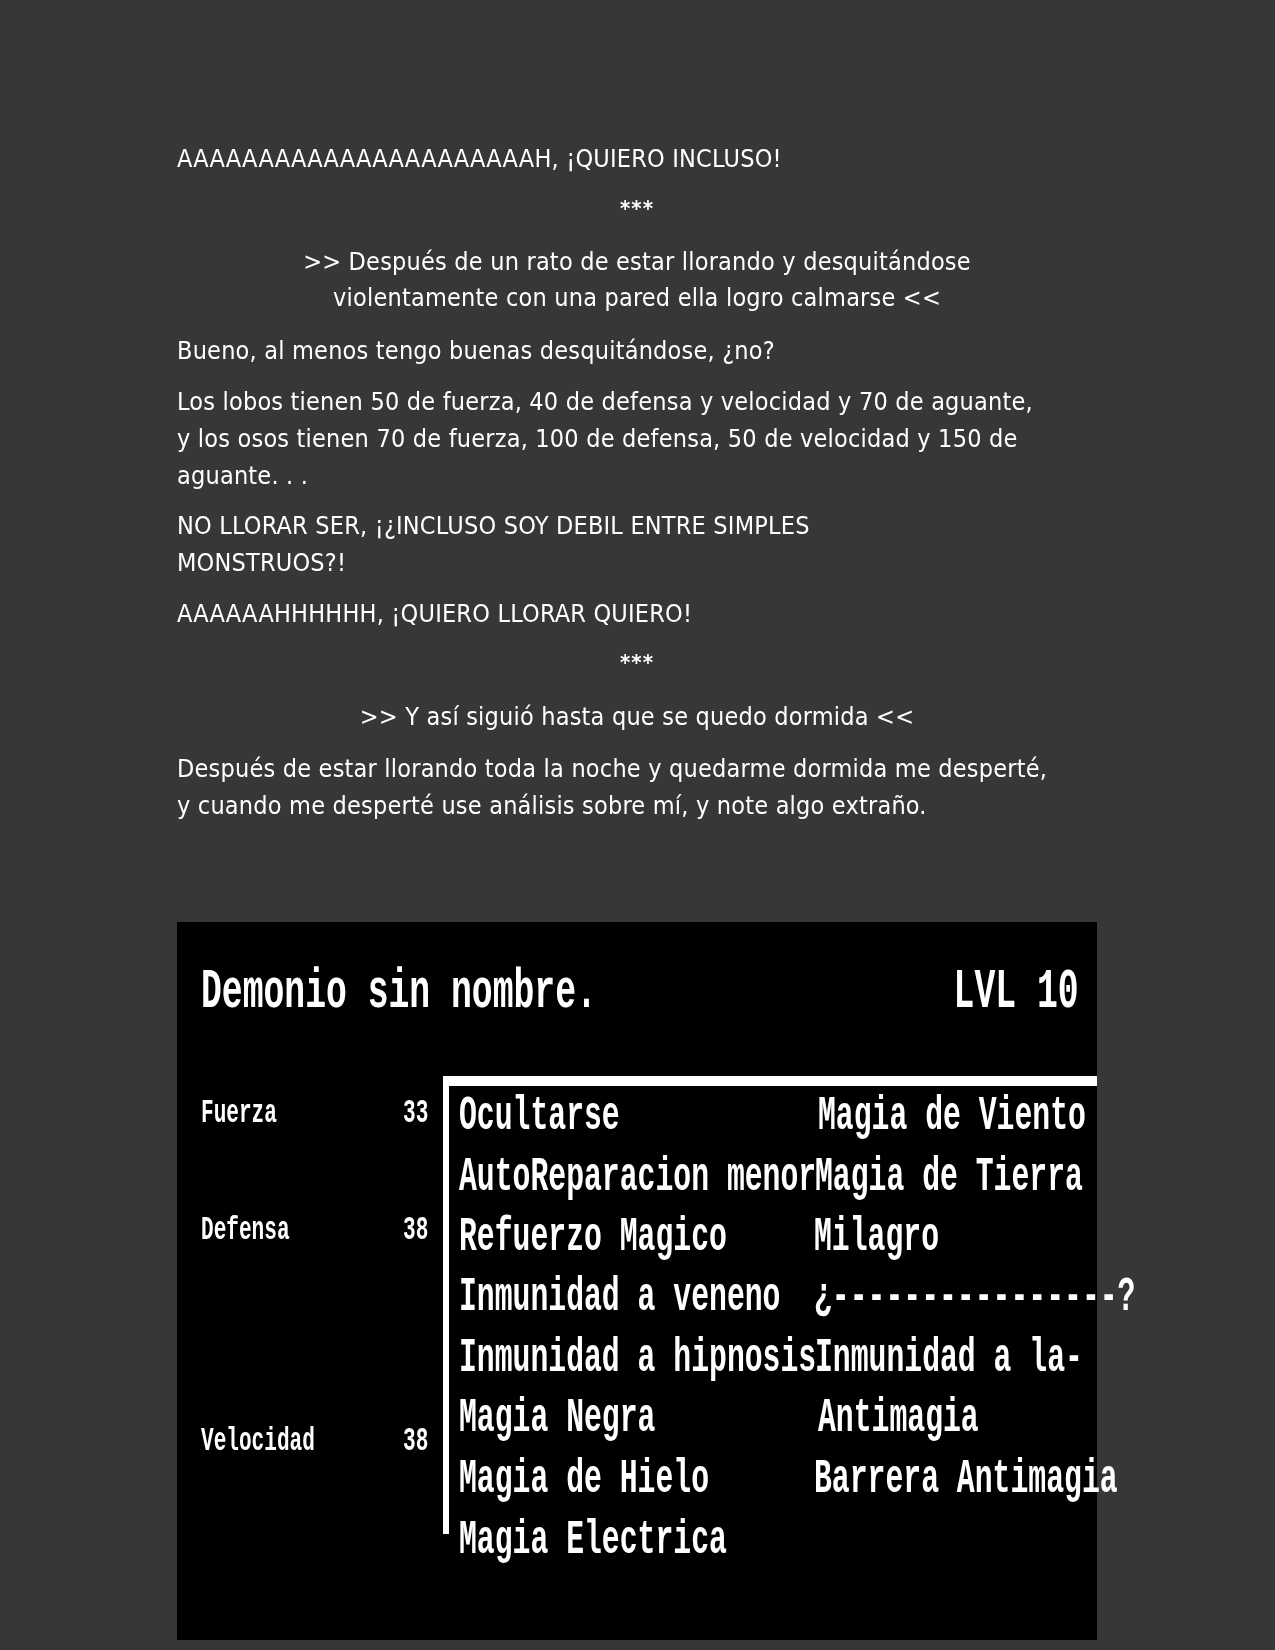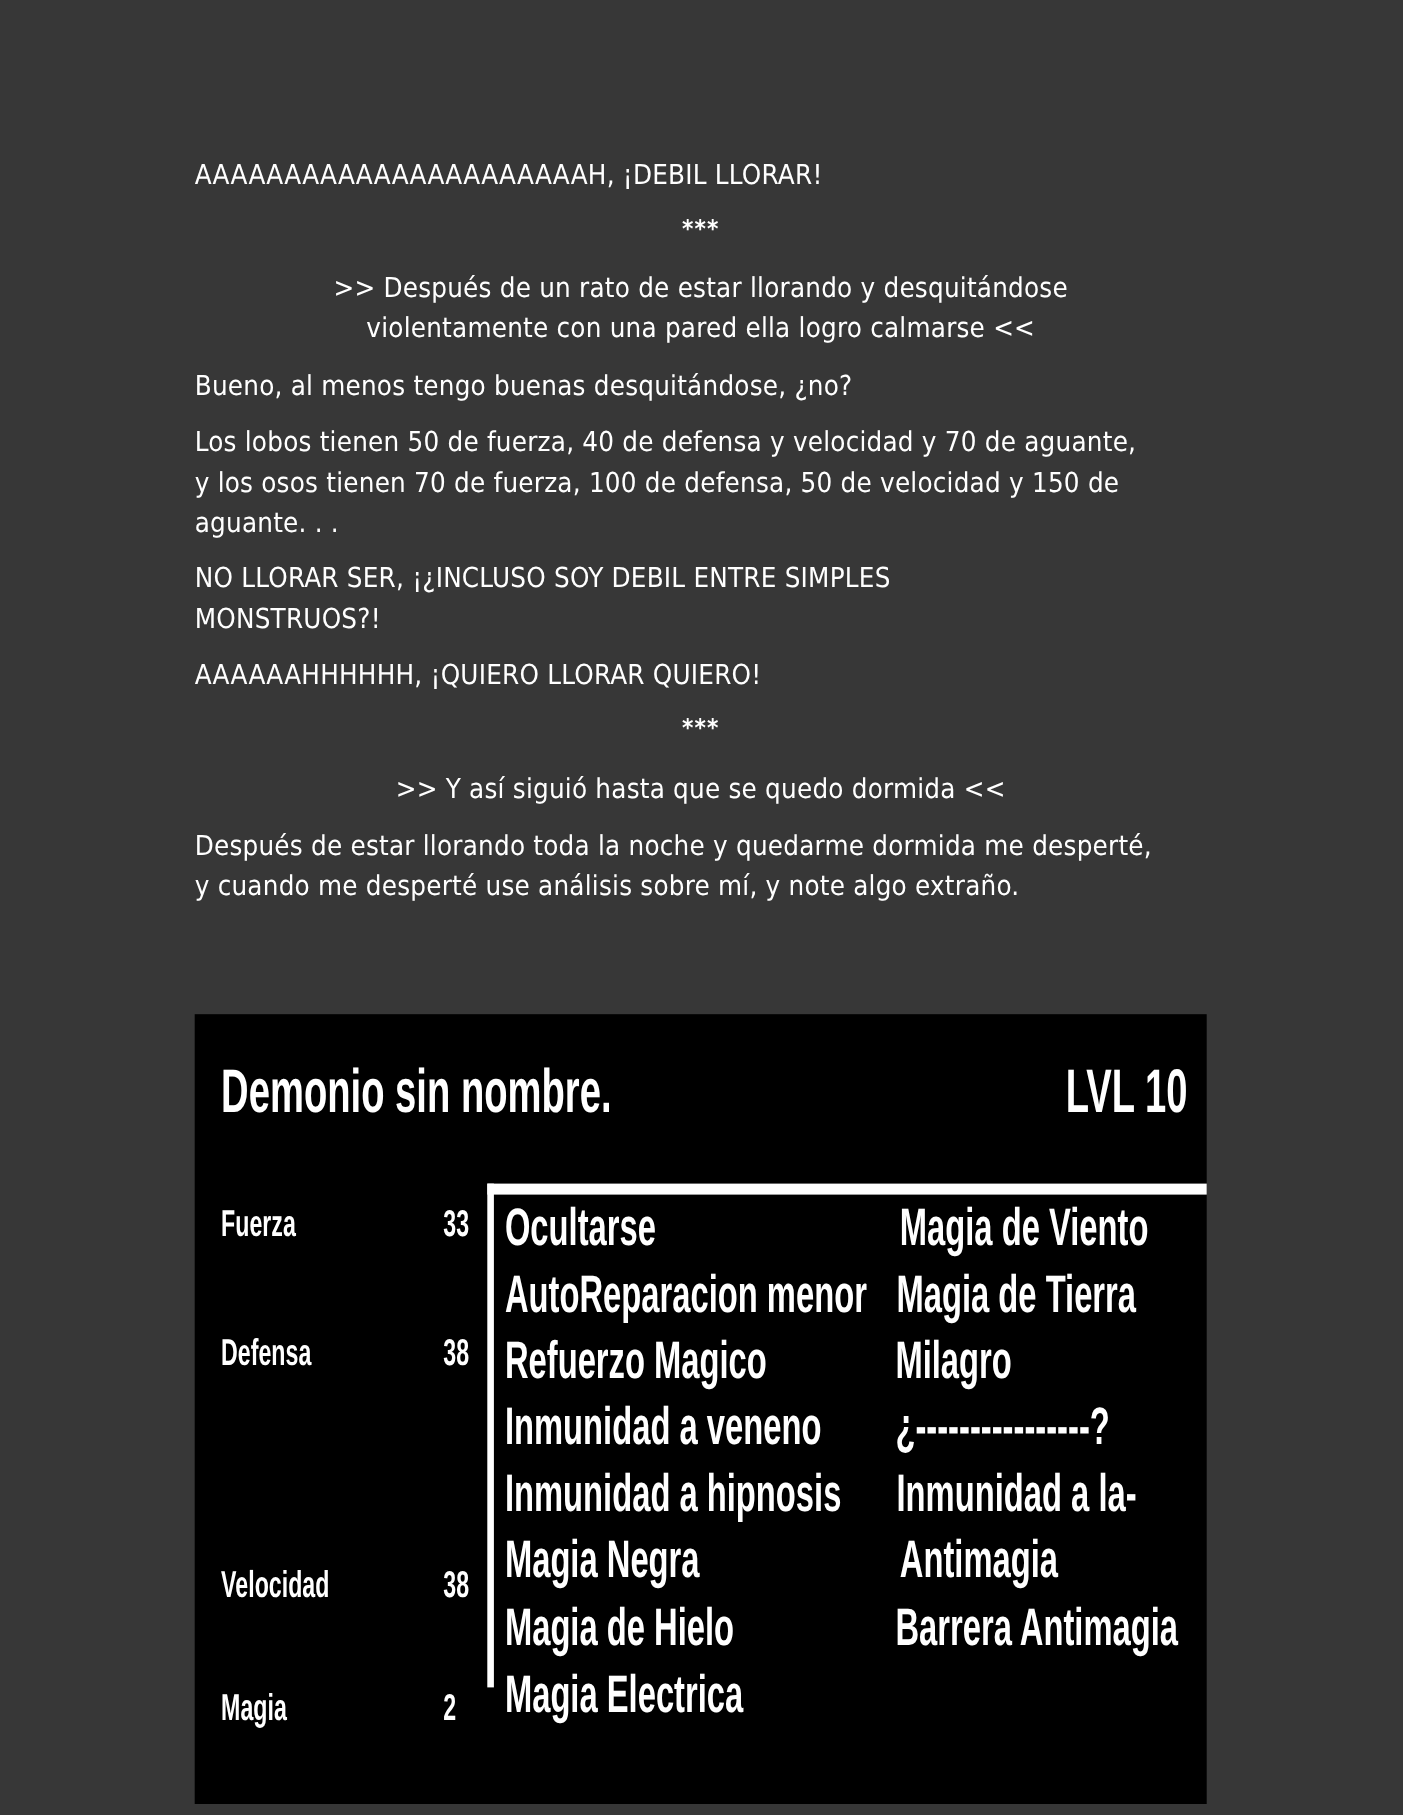--- a/index.html
+++ b/index.html
@@ -36,21 +36,21 @@
     .narr { padding: 0 60px; box-sizing: border-box; }
 
     
     .status {
       position: absolute;
       left: 177px;
       top: 922px;
       width: 920px;
       height: 718px;
       background: #000000;
-      font-family: Liberation Sans, sans-serif;
+      font-family: Liberation Mono, monospace;
       color: #ffffff;
     }
     .status .name {
       position: absolute;
       left: 24px;
       top: 40px;
       font-size: 56px;
       line-height: 60px;
       font-weight: bold;
       transform: scaleX(0.62);
@@ -110,21 +110,21 @@
       font-weight: bold;
       white-space: nowrap;
       transform: scaleX(0.62);
       transform-origin: left top;
     }
   </style>
 </head>
 <body>
 
 <div class="column">
-  <div class="p" style="top:140px">AAAAAAAAAAAAAAAAAAAAAAH, ¡DEBIL LLORAR!</div>
+  <div class="p" style="top:140px">AAAAAAAAAAAAAAAAAAAAAAH, ¡QUIERO INCLUSO!</div>
   <div class="p center sep" style="top:190px">***</div>
   <div class="p center narr" style="top:244px;line-height:36px">&gt;&gt; Después de un rato de estar llorando y desquitándose violentamente con una pared ella logro calmarse &lt;&lt;</div>
   <div class="p" style="top:332px">Bueno, al menos tengo buenas desquitándose, ¿no?</div>
   <div class="p" style="top:383px;line-height:37px;width:860px">Los lobos tienen 50 de fuerza, 40 de defensa y velocidad y 70 de aguante, y los osos tienen 70 de fuerza, 100 de defensa, 50 de velocidad y 150 de aguante. . .</div>
   <div class="p" style="top:507px;line-height:37px;width:760px">NO LLORAR SER, ¡¿INCLUSO SOY DEBIL ENTRE SIMPLES MONSTRUOS?!</div>
   <div class="p" style="top:595px">AAAAAAHHHHHH, ¡QUIERO LLORAR QUIERO!</div>
   <div class="p center sep" style="top:644px">***</div>
   <div class="p center" style="top:698px">&gt;&gt; Y así siguió hasta que se quedo dormida &lt;&lt;</div>
   <div class="p" style="top:750px;line-height:37px;width:880px">Después de estar llorando toda la noche y quedarme dormida me desperté, y cuando me desperté use análisis sobre mí, y note algo extraño.</div>
 </div>
@@ -138,24 +138,20 @@
     <span class="value">33</span>
   </div>
   <div class="stat-row" style="top:278px">
     <span class="label">Defensa</span>
     <span class="value">38</span>
   </div>
   <div class="stat-row" style="top:489px">
     <span class="label">Velocidad</span>
     <span class="value">38</span>
   </div>
-  <div class="stat-row" style="top:601px">
-    <span class="label">Magia</span>
-    <span class="value">2</span>
-  </div>
 
   <div class="skills-frame"></div>
 
   <div class="skill" style="left:282px;top:164px">Ocultarse</div>
   <div class="skill" style="left:282px;top:225px">AutoReparacion menor</div>
   <div class="skill" style="left:282px;top:285px">Refuerzo Magico</div>
   <div class="skill" style="left:282px;top:345px">Inmunidad a veneno</div>
   <div class="skill" style="left:282px;top:406px">Inmunidad a hipnosis</div>
   <div class="skill" style="left:282px;top:466px">Magia Negra</div>
   <div class="skill" style="left:282px;top:527px">Magia de Hielo</div>

